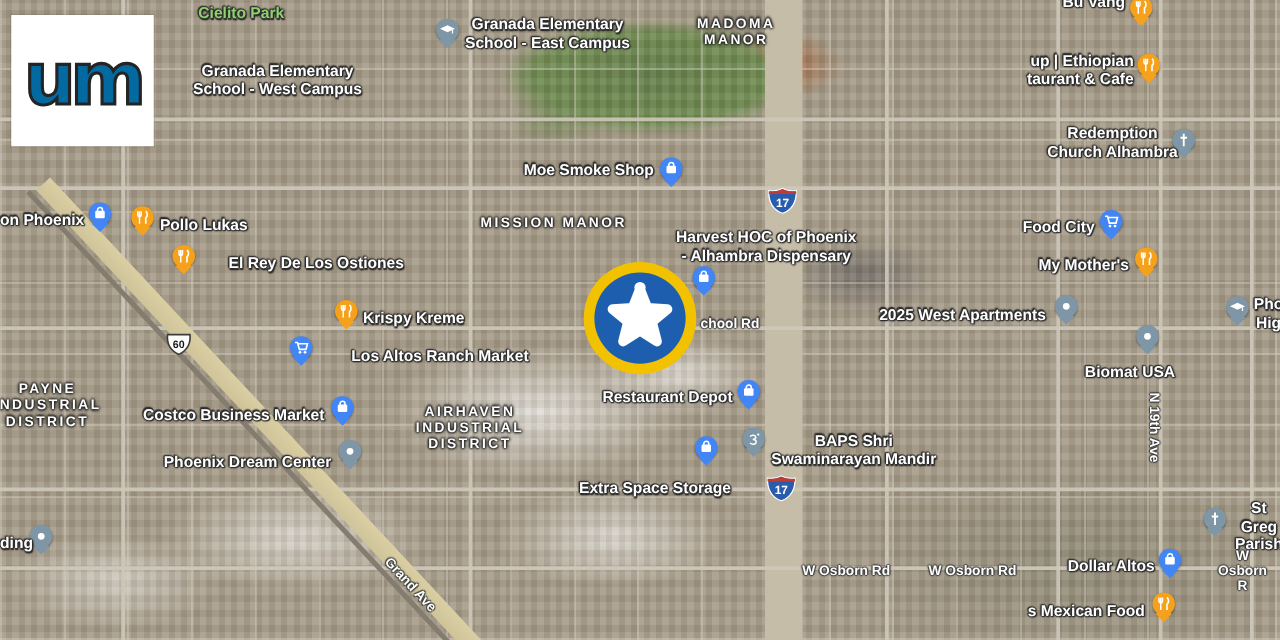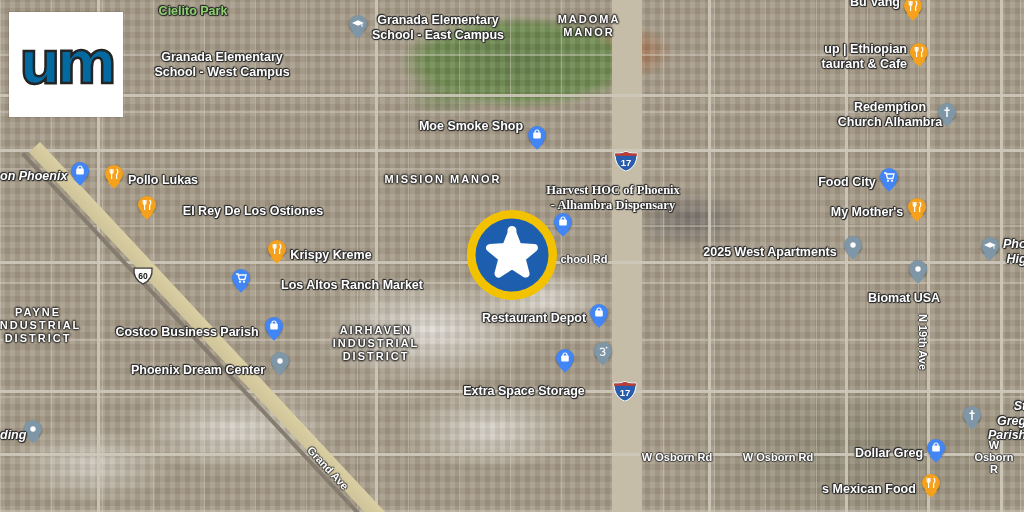--- a/index.html
+++ b/index.html
@@ -69,21 +69,21 @@
   
   .lbl{position:absolute;white-space:pre-line;text-align:center;color:#fff;
        transform:translate(-50%,-50%);pointer-events:auto;}
   .place{font:bold 12.5px/14.5px "Liberation Sans",sans-serif;
     text-shadow:-1px 0 1px #2d2d2d,1px 0 1px #2d2d2d,0 -1px 1px #2d2d2d,
       0 1px 1px #2d2d2d,-1px -1px 1px #2d2d2d,1px 1px 1px #2d2d2d;}
   .area{font:bold 11px/13px "Liberation Sans",sans-serif;letter-spacing:2px;
     text-shadow:-1px 0 2px #222,1px 0 2px #222,0 -1px 2px #222,0 1px 2px #222;}
   .road{font:bold 11px/12px "Liberation Sans",sans-serif;
     text-shadow:-1px 0 1px #3a3a3a,1px 0 1px #3a3a3a,0 -1px 1px #3a3a3a,0 1px 1px #3a3a3a;}
-  .al{text-align:right;font-style:italic;} .ar{text-align:right;}
+  .al{text-align:center;} .ar{text-align:right;}
   
   .pin{position:absolute;width:18px;height:18px;border-radius:50%;
        transform:translate(-50%,-50%);box-shadow:0 1px 2px rgba(0,0,0,.4);}
   .pin::after{content:"";position:absolute;left:50%;top:100%;width:9px;height:9px;
        background:inherit;transform:translate(-50%,-58%) rotate(45deg);z-index:-1;}
   .pin svg{position:absolute;left:2px;top:2px;}
   
   .shield{position:absolute;transform:translate(-50%,-50%);}
   
   #event-marker{position:absolute;transform:translate(-50%,-50%);cursor:pointer;}
@@ -221,40 +221,42 @@
       <div class="lbl place" style="color: rgb(142, 210, 111); left: 193px; top: 11px; transform: translate(-50%, -50%);">Cielito Park</div>
       <div class="lbl place" style="left: 222px; top: 64px; transform: translate(-50%, -50%);">Granada Elementary
 School - West Campus</div>
       <div class="lbl place" style="left: 438px; top: 27px; transform: translate(-50%, -50%);">Granada Elementary
 School - East Campus</div>
       <div class="lbl place" style="left: 875px; top: 2px; transform: translate(-50%, -50%);">Bu Vang</div>
       <div class="lbl place" style="left: 890px; top: 114px; transform: translate(-50%, -50%);">Redemption
 Church Alhambra</div>
       <div class="lbl place ar" style="left: 907px; top: 56px; transform: translate(-100%, -50%);">up | Ethiopian
 taurant &amp; Cafe</div>
-      <div class="lbl place" style="left: 471px; top: 126px; transform: translate(-50%, -50%);">Moe Smoke Shop</div>
-      <div class="lbl place" style="left: 613px; top: 197px; transform: translate(-50%, -50%); font-family: Liberation Serif, serif;">Harvest HOC of Phoenix
+      <div class="lbl place" style="left: 471px; top: 136px; transform: translate(-50%, -50%);">Moe Smoke Shop</div>
+      <div class="lbl place" style="left: 613px; top: 197px; transform: translate(-50%, -50%);">Harvest HOC of Phoenix
 - Alhambra Dispensary</div>
       <div class="lbl place al" style="left: 0px; top: 176px; transform: translate(0px, -50%);">on Phoenix</div>
       <div class="lbl place" style="left: 163px; top: 180px; transform: translate(-50%, -50%);">Pollo Lukas</div>
       <div class="lbl place" style="left: 224px; top: 211px; transform: translate(-50%, -50%); margin-left: 29px;">El Rey De Los Ostiones</div>
       <div class="lbl place" style="left: 331px; top: 255px; transform: translate(-50%, -50%);">Krispy Kreme</div>
       <div class="lbl place" style="left: 328px; top: 285px; transform: translate(-50%, -50%); margin-left: 24px;">Los Altos Ranch Market</div>
-      <div class="lbl place" style="left: 187px; top: 332px; transform: translate(-50%, -50%);">Costco Business Parish</div>
+      <div class="lbl place" style="left: 187px; top: 332px; transform: translate(-50%, -50%);">Costco Business Market</div>
       <div class="lbl place" style="left: 198px; top: 370px; transform: translate(-50%, -50%);">Phoenix Dream Center</div>
       <div class="lbl place" style="left: 534px; top: 318px; transform: translate(-50%, -50%); text-align: center;">Restaurant Depot</div>
       <div class="lbl place" style="left: 770px; top: 252px; transform: translate(-50%, -50%);">2025 West Apartments</div>
       <div class="lbl place" style="left: 847px; top: 182px; transform: translate(-50%, -50%);">Food City</div>
       <div class="lbl place" style="left: 867px; top: 212px; transform: translate(-50%, -50%);">My Mother's</div>
       <div class="lbl place" style="left: 904px; top: 298px; transform: translate(-50%, -50%);">Biomat USA</div>
       <div class="lbl place al" style="left: 1003px; top: 251px; transform: translate(0px, -50%);">Pho
 Hig</div>
+      <div class="lbl place al" style="left: 617px; top: 360px; transform: translate(0px, -50%);">BAPS Shri
+Swaminarayan Mandir</div>
       <div class="lbl place" style="left: 524px; top: 391px; transform: translate(-50%, -50%);">Extra Space Storage</div>
       <div class="lbl place al" style="left: 0px; top: 435px; transform: translate(0px, -50%);">ding</div>
-      <div class="lbl place" style="left: 889px; top: 453px; transform: translate(-50%, -50%);">Dollar Greg</div>
+      <div class="lbl place" style="left: 889px; top: 453px; transform: translate(-50%, -50%);">Dollar Altos</div>
       <div class="lbl place" style="left: 869px; top: 489px; transform: translate(-50%, -50%);">s Mexican Food</div>
       <div class="lbl place al" style="left: 988px; top: 421px; transform: translate(0px, -50%);">St Greg
 Parish</div>
       <div class="lbl area" style="left: 589px; top: 26px; transform: translate(-50%, -50%);">MADOMA
 MANOR</div>
       <div class="lbl area" style="left: 443px; top: 179px; transform: translate(-50%, -50%);">MISSION MANOR</div>
       <div class="lbl area" style="left: 38px; top: 325px; transform: translate(-50%, -50%);">PAYNE
 INDUSTRIAL
 DISTRICT</div>
       <div class="lbl area" style="left: 376px; top: 343px; transform: translate(-50%, -50%);">AIRHAVEN

